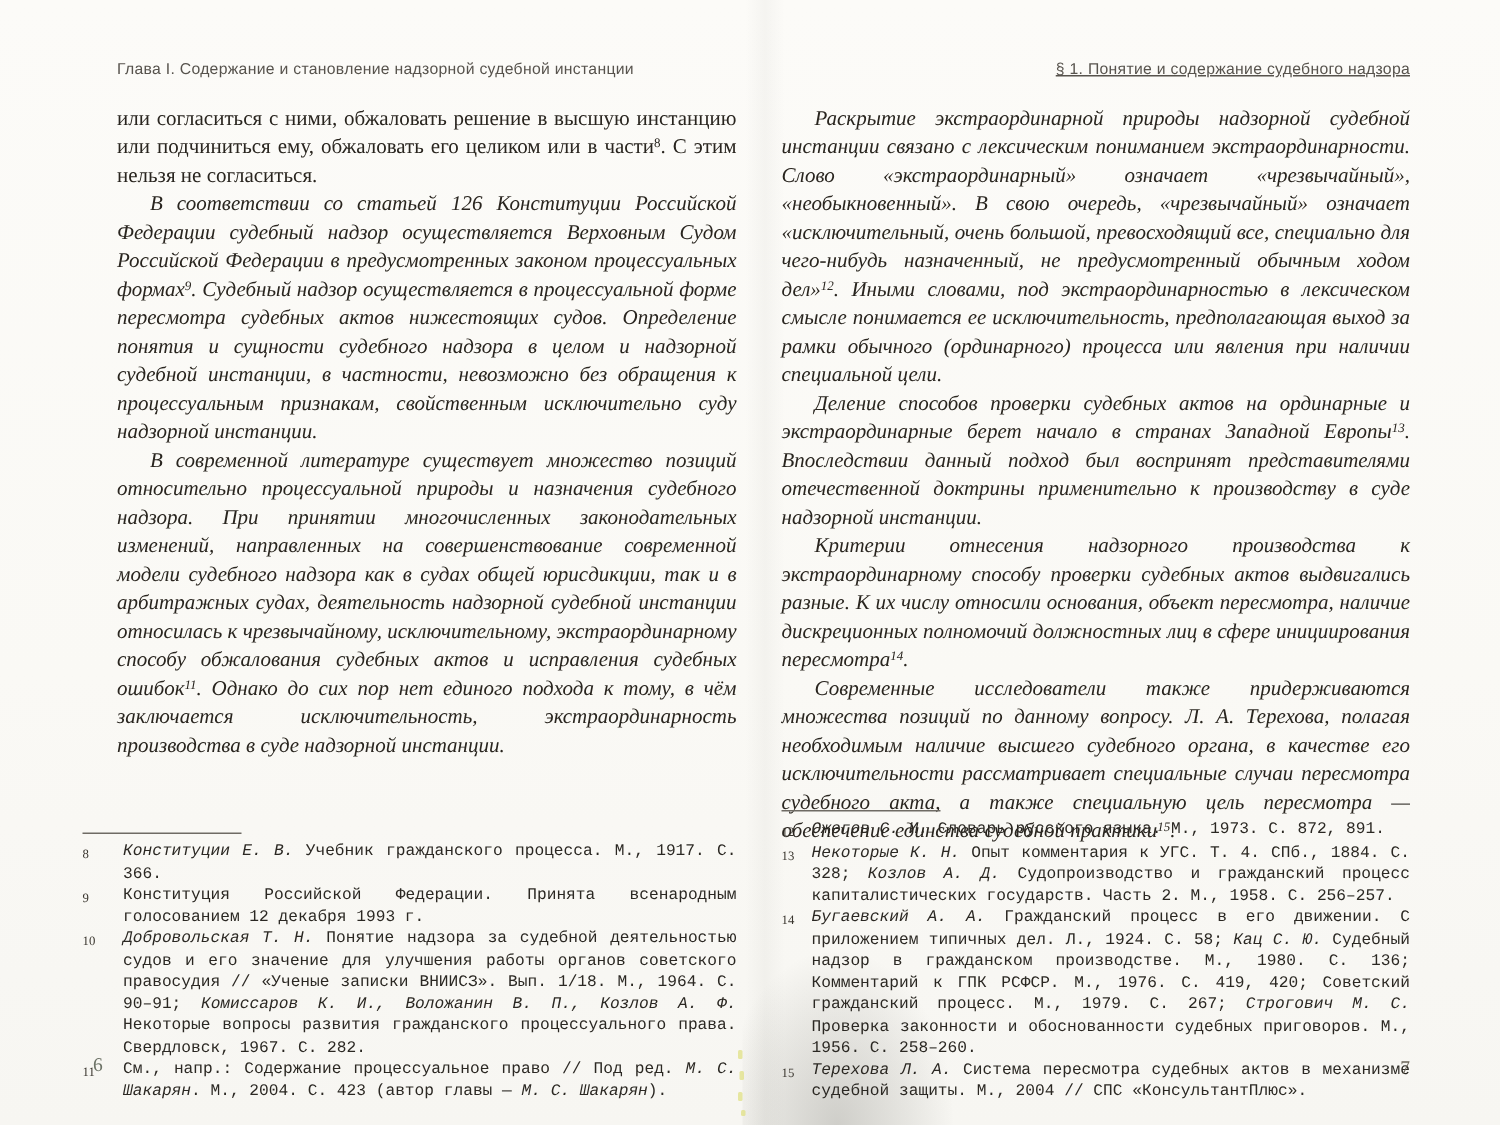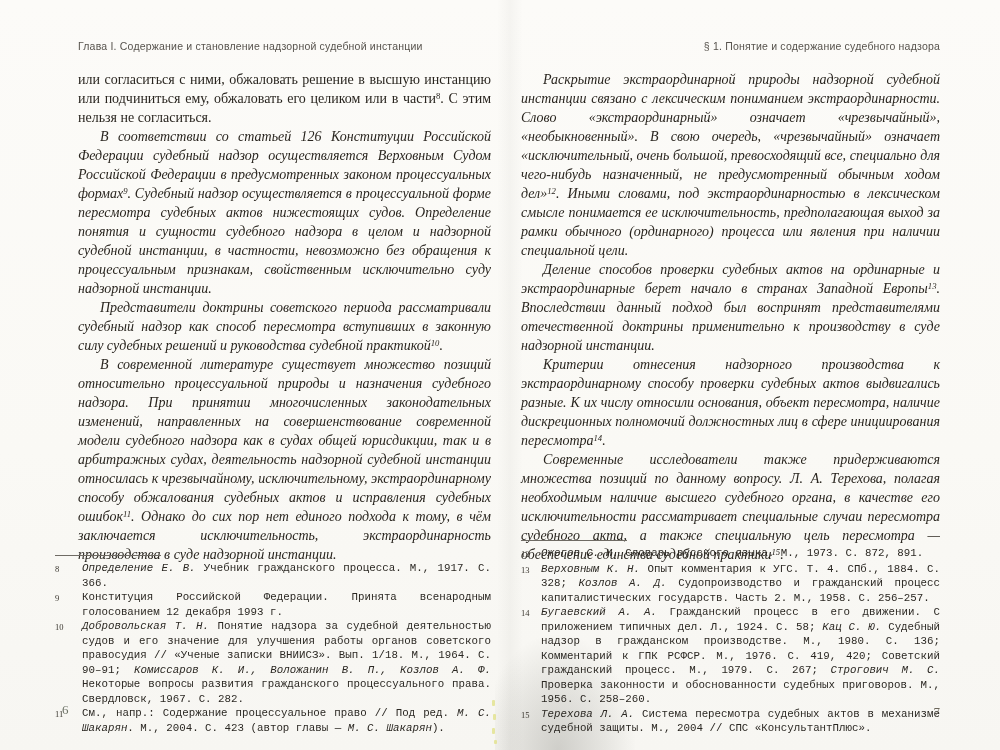--- a/index.html
+++ b/index.html
@@ -6,21 +6,21 @@
   body{width:1000px;height:750px;overflow:hidden;background:#fbfaf7;}
   .spread{position:relative;width:1000px;height:750px;
     font-family:"Liberation Serif","DejaVu Serif",serif;color:#29251f;
     background:linear-gradient(180deg,#fcfbf8 0%,#faf9f5 60%,#f7f6f2 100%);}
   .page{position:absolute;top:0;height:676px;}
   .page-left{left:78px;width:413px;}
   .page-right{left:521px;width:419px;}
   .running-head{position:absolute;top:40px;width:100%;
     font-family:"Liberation Sans",sans-serif;font-size:10.5px;
     color:#57534d;letter-spacing:0.2px;}
-  .page-right .running-head{text-align:right;}
+  .page-right .running-head{text-align:right;text-decoration:underline;}
   .body-text{position:absolute;top:70px;width:100%;
     font-size:14px;line-height:19px;text-align:justify;}
   .body-text p{margin:0;}
   .body-text p.ind{text-indent:22px;font-style:italic;}
   sup{font-size:62%;line-height:0;position:relative;top:-0.45em;vertical-align:baseline;}
   .it{font-style:italic;}
   .footnotes{position:absolute;width:100%;font-size:10.8px;line-height:14.5px;
     text-align:justify;color:#2b2823;}
   .page-left .footnotes{top:555px;}
   .page-right .footnotes{top:540px;}
@@ -53,29 +53,28 @@
   <div class="gutter-mark" style="left:493px;top:714px;"></div>
   <div class="gutter-mark" style="left:492px;top:728px;"></div>
   <div class="gutter-mark" style="left:494px;top:740px;height:4px;"></div>
 
   <div class="page page-left">
     <div class="running-head">Глава I. Содержание и становление надзорной судебной инстанции</div>
 
     <div class="body-text">
       <p><span>или согласиться с ними, обжаловать решение в высшую инстанцию или подчиниться ему, обжаловать его целиком или в части</span><sup>8</sup><span>. С этим нельзя не согласиться.</span></p>
       <p class="ind"><span>В соответствии со статьей 126 Конституции Российской Федерации судебный надзор осуществляется Верховным Судом Российской Федерации в предусмотренных законом процессуальных формах</span><sup>9</sup><span>. Судебный надзор осуществляется в процессуальной форме пересмотра судебных актов нижестоящих судов. Определение понятия и сущности судебного надзора в целом и надзорной судебной инстанции, в частности, невозможно без обращения к процессуальным признакам, свойственным исключительно суду надзорной инстанции.</span></p>
-      <p class="ind"><span>Представители доктрины советского периода рассматривали судебный надзор как способ пересмотра вступивших в законную силу судебных решений и руководства судебной практикой</span><sup>10</sup><span>.</span></p>
       <p class="ind"><span>В современной литературе существует множество позиций относительно процессуальной природы и назначения судебного надзора. При принятии многочисленных законодательных изменений, направленных на совершенствование современной модели судебного надзора как в судах общей юрисдикции, так и в арбитражных судах, деятельность надзорной судебной инстанции относилась к чрезвычайному, исключительному, экстраординарному способу обжалования судебных актов и исправления судебных ошибок</span><sup>11</sup><span>. Однако до сих пор нет единого подхода к тому, в чём заключается исключительность, экстраординарность производства в суде надзорной инстанции.</span></p>
     </div>
 
     <div class="footnotes">
       <div class="fn-rule"></div>
       <div class="fn-row">
         <span class="fn-num">8</span>
-        <span class="fn-text"><span class="it">Определение Е. В.</span><span> Учебник гражданского процесса. М., 1917. С. 366.</span></span>
+        <span class="fn-text"><span class="it">Конституции Е. В.</span><span> Учебник гражданского процесса. М., 1917. С. 366.</span></span>
       </div>
       <div class="fn-row">
         <span class="fn-num">9</span>
         <span class="fn-text"><span>Конституция Российской Федерации. Принята всенародным голосованием 12 декабря 1993 г.</span></span>
       </div>
       <div class="fn-row">
         <span class="fn-num">10</span>
         <span class="fn-text"><span class="it">Добровольская Т. Н.</span><span> Понятие надзора за судебной деятельностью судов и его значение для улучшения работы органов советского правосудия // «Ученые записки ВНИИСЗ». Вып. 1/18. М., 1964. С. 90–91; </span><span class="it">Комиссаров К. И., Воложанин В. П., Козлов А. Ф.</span><span> Некоторые вопросы развития гражданского процессуального права. Свердловск, 1967. С. 282.</span></span>
       </div>
       <div class="fn-row">
@@ -98,21 +97,21 @@
     </div>
 
     <div class="footnotes">
       <div class="fn-rule"></div>
       <div class="fn-row">
         <span class="fn-num">12</span>
         <span class="fn-text"><span class="it">Ожегов С. И.</span><span> Словарь русского языка. М., 1973. С. 872, 891.</span></span>
       </div>
       <div class="fn-row">
         <span class="fn-num">13</span>
-        <span class="fn-text"><span class="it">Верховным К. Н.</span><span> Опыт комментария к УГС. Т. 4. СПб., 1884. С. 328; </span><span class="it">Козлов А. Д.</span><span> Судопроизводство и гражданский процесс капиталистических государств. Часть 2. М., 1958. С. 256–257.</span></span>
+        <span class="fn-text"><span class="it">Некоторые К. Н.</span><span> Опыт комментария к УГС. Т. 4. СПб., 1884. С. 328; </span><span class="it">Козлов А. Д.</span><span> Судопроизводство и гражданский процесс капиталистических государств. Часть 2. М., 1958. С. 256–257.</span></span>
       </div>
       <div class="fn-row">
         <span class="fn-num">14</span>
         <span class="fn-text"><span class="it">Бугаевский А. А.</span><span> Гражданский процесс в его движении. С приложением типичных дел. Л., 1924. С. 58; </span><span class="it">Кац С. Ю.</span><span> Судебный надзор в гражданском производстве. М., 1980. С. 136; Комментарий к ГПК РСФСР. М., 1976. С. 419, 420; Советский гражданский процесс. М., 1979. С. 267; </span><span class="it">Строгович М. С.</span><span> Проверка законности и обоснованности судебных приговоров. М., 1956. С. 258–260.</span></span>
       </div>
       <div class="fn-row">
         <span class="fn-num">15</span>
         <span class="fn-text"><span class="it">Терехова Л. А.</span><span> Система пересмотра судебных актов в механизме судебной защиты. М., 2004 // СПС «КонсультантПлюс».</span></span>
       </div>
     </div>

